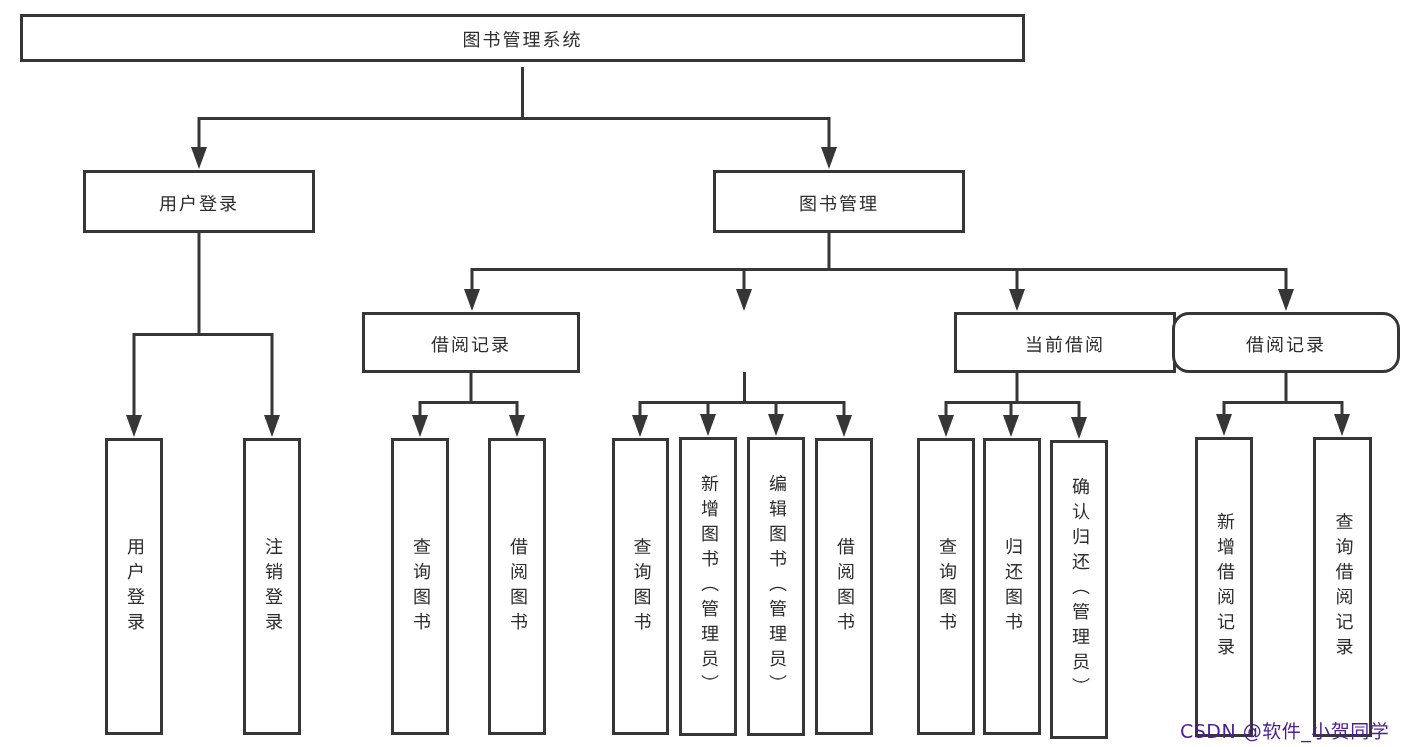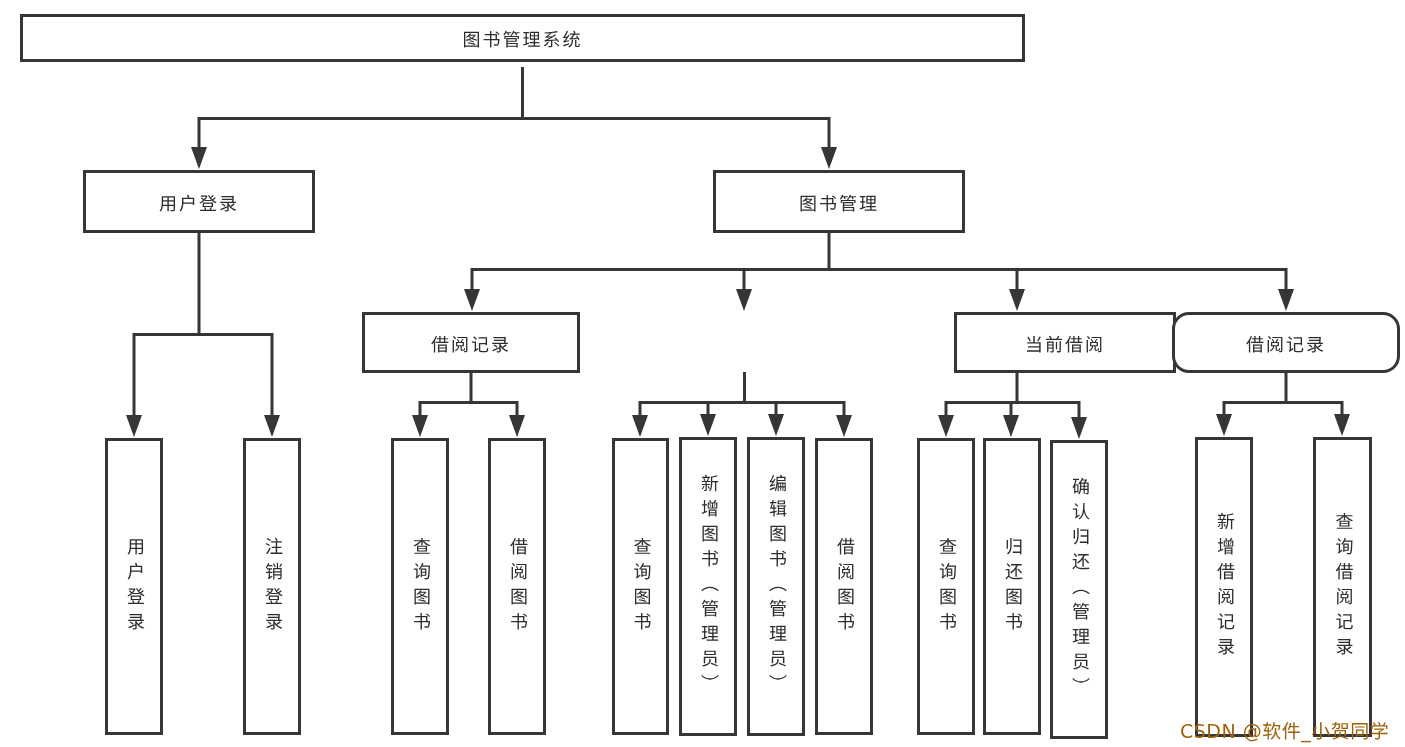--- a/index.html
+++ b/index.html
@@ -38,21 +38,21 @@
     font-size: 18px;
     white-space: normal;
   }
   .watermark {
     position: absolute;
     left: 1180px;
     top: 716px;
     width: 225px;
     font-size: 19px;
     letter-spacing: 0.5px;
-    color: #a16207;
+    color: #4c1d95;
     z-index: 5;
     white-space: nowrap;
   }
 </style>
 </head>
 <body>
 
 <div class="canvas">
 
   <svg class="connectors" width="1405" height="747" viewBox="0 0 1405 747" xmlns="http://www.w3.org/2000/svg">

